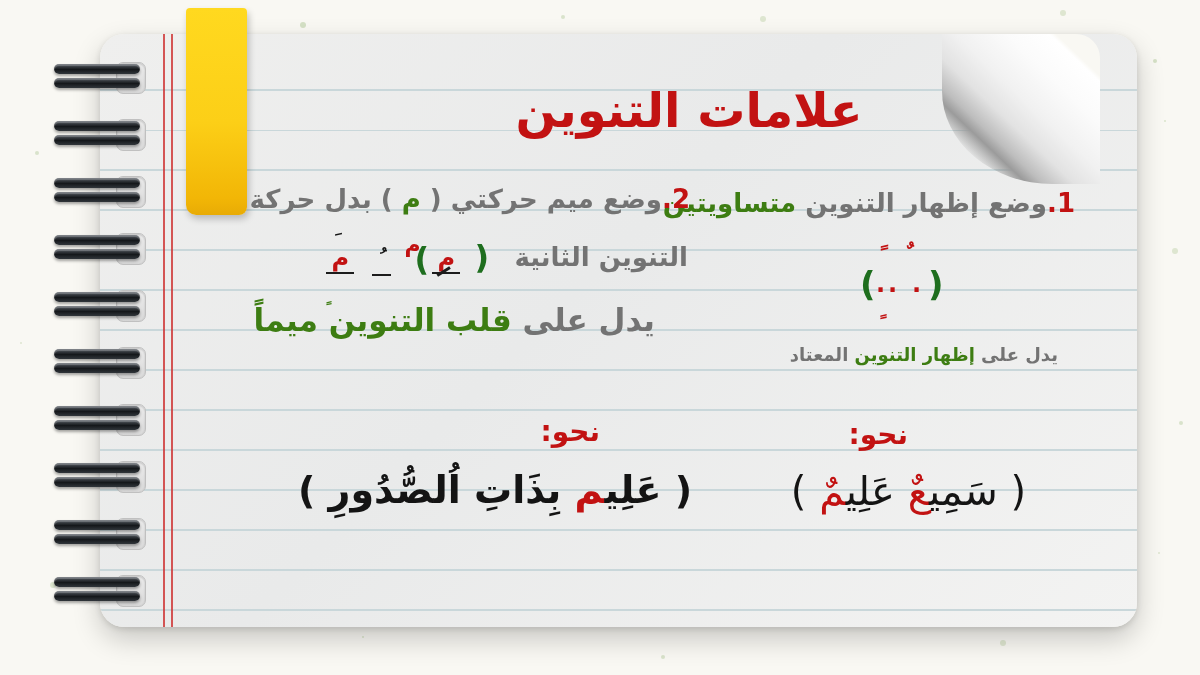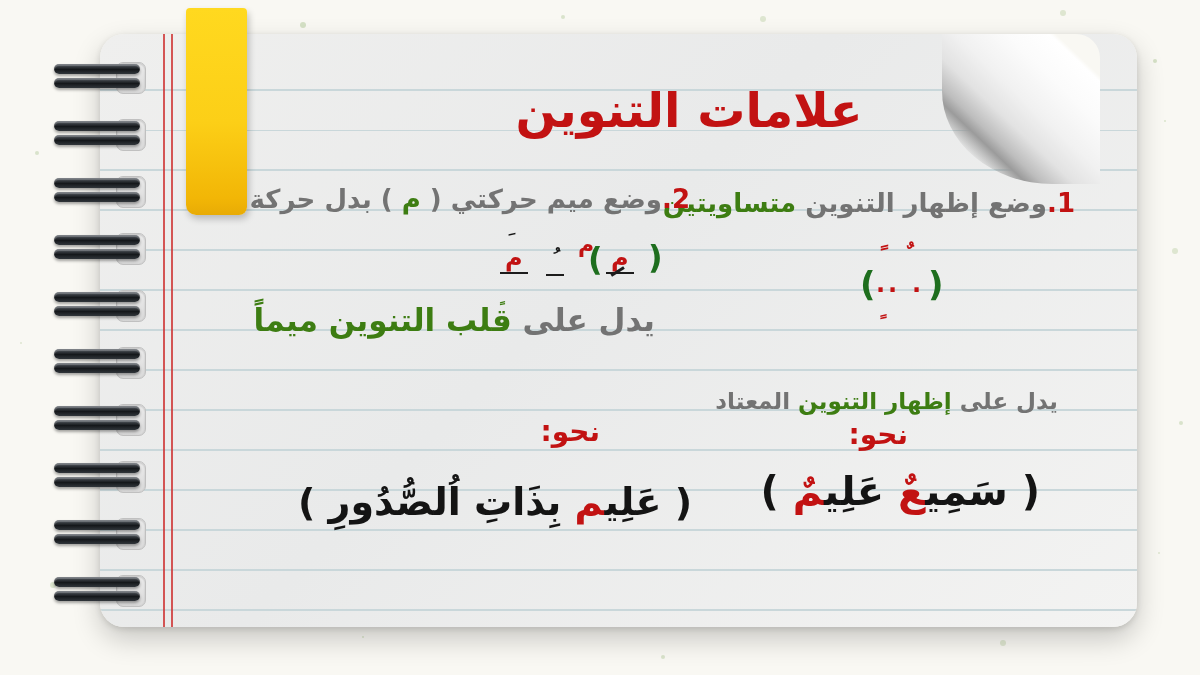--- a/index.html
+++ b/index.html
@@ -104,28 +104,28 @@
   .marks1 .paren { position:absolute; font-size:34px; top:22px; }
   .marks1 .dots  { position:absolute; font-size:24px; top:28px; letter-spacing:3px; }
 
   
   .i2-line2 { position:absolute; top:242px; right:512px; font-size:26px; font-weight:bold; height:64px; }
   .cluster2 { position:absolute; left:-190px; top:-6px; width:180px; height:70px; }
   .cluster2 .cl { position:absolute; font-weight:bold; }
   .uline { border-bottom:2.5px solid #1c1c1c; padding:0 5px; }
   .slashmark { position:absolute; width:15px; height:2.5px; background:#1c1c1c; transform:rotate(-32deg); }
 
-  .i1-desc { position:absolute; top:344px; right:142px; font-size:23px; font-weight:bold;margin-top:44px; }
+  .i1-desc { position:absolute; top:344px; right:142px; font-size:18px; font-weight:bold; }
   .i2-desc { position:absolute; top:302px; right:545px; font-size:31px; font-weight:bold; }
 
   .i1-nahw { position:absolute; top:418px; right:292px; font-size:28px; font-weight:bold; color:#c21212; }
   .i2-nahw { position:absolute; top:415px; right:600px; font-size:28px; font-weight:bold; color:#c21212; }
 
-  .i1-example { position:absolute; top:468px; right:160px; font-size:40px; font-weight:bold; color:#141414; }
-  .i2-example { position:absolute; top:468px; right:508px; font-size:38px; font-weight:bold; color:#141414;margin-top:12px; }
+  .i1-example { position:absolute; top:468px; right:174px; font-size:40px; font-weight:normal; color:#141414; }
+  .i2-example { position:absolute; top:468px; right:508px; font-size:38px; font-weight:bold; color:#141414; }
 </style>
 </head>
 <body>
 
 <div class="speckle"></div>
 
 <div class="page">
   <div class="margin-line l1"></div>
   <div class="margin-line l2"></div>
 </div>
@@ -208,20 +208,21 @@
 
 <div class="i1-example rtl">
   <span class="black">( سَمِي</span><span class="red">عٌ</span><span class="black"> عَلِي</span><span class="red">مٌ</span><span class="black"> )</span>
 </div>
 
 <div class="i2-head rtl">
   <span class="red">2.</span><span class="blue">وضع ميم حركتي </span><span class="blue">( </span><span class="green">م</span><span class="blue"> )</span><span class="blue"> بدل حركة</span>
 </div>
 
 <div class="i2-line2 rtl">
+  <span class="blue">التنوين الثانية </span>
   <span class="cluster2">
     <span class="cl pgreen" style="left:150px; top:2px;  font-size:32px;">(</span>
     <span class="cl red uline" style="left:108px; top:8px; font-size:24px;">م</span>
     <span class="slashmark" style="left:112px; top:34px;"></span>
     <span class="cl pgreen" style="left:90px; top:4px;  font-size:32px;">)</span>
     <span class="cl red" style="left:80px; top:-4px; font-size:22px;">م</span>
     <span class="cl black uline" style="left:48px; top:10px; font-size:24px;">&nbsp;ُ</span>
     <span class="cl black" style="left:8px; top:-8px; font-size:24px;">&nbsp;َ</span>
     <span class="cl red uline" style="left:2px; top:8px; font-size:24px;">م</span>
     <span class="cl green" style="left:0px; top:48px; font-size:18px;">&nbsp;ٍ</span>

